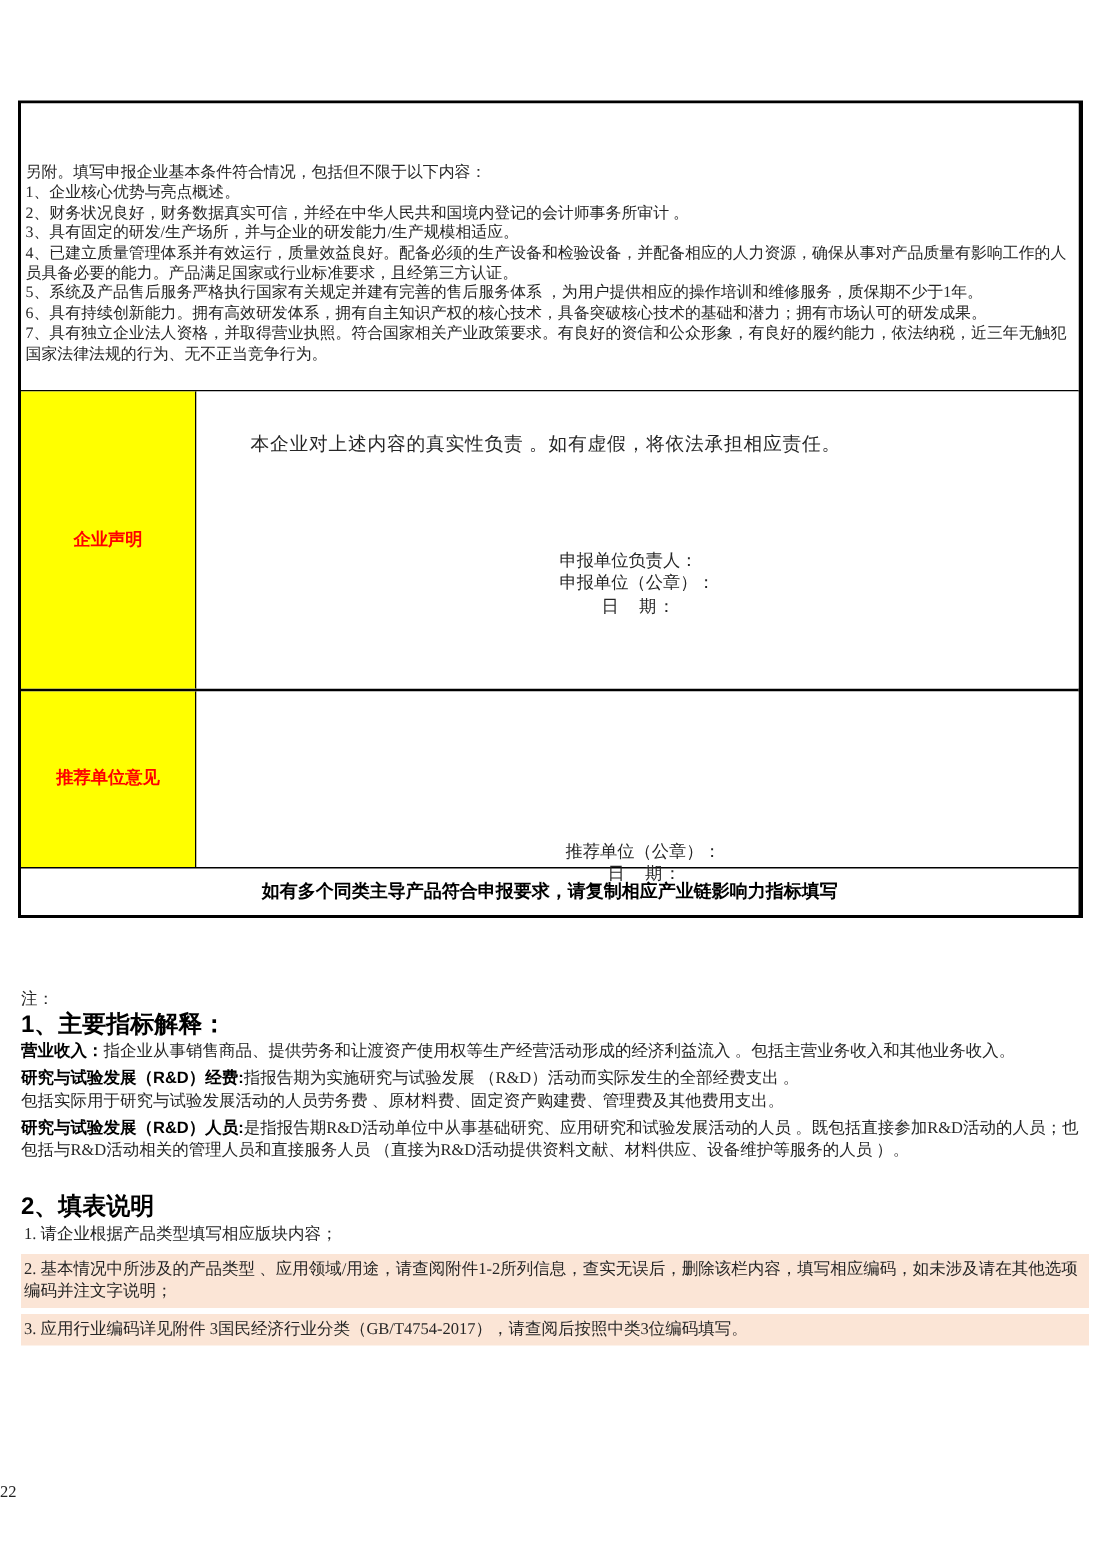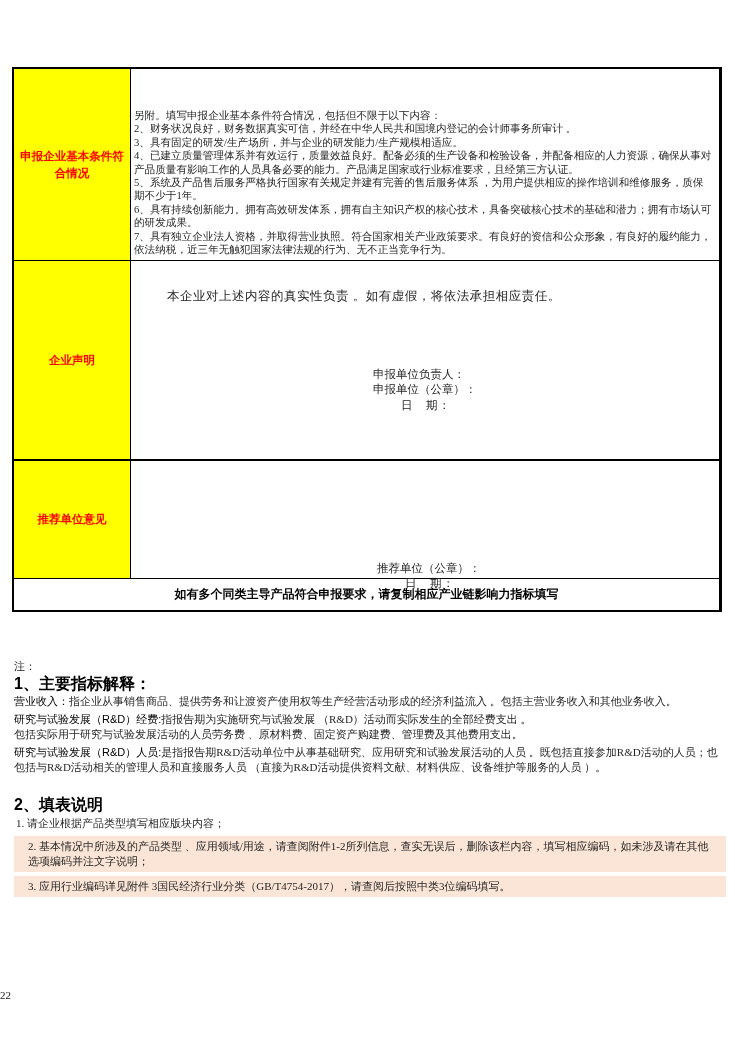--- a/index.html
+++ b/index.html
@@ -38,39 +38,39 @@
 
   .row-footer{height:31px;border-bottom:none;}
   .footer-cell{flex:1;display:flex;align-items:center;justify-content:center;
     font-family:"Liberation Sans","DejaVu Sans",sans-serif;font-weight:bold;font-size:12px;color:#000;}
 
   
   .notes{position:absolute;left:14px;top:659px;width:712px;font-size:11px;line-height:15px;}
   .note-label{font-size:11px;margin-bottom:1px;}
   .note-h{font-family:"Liberation Sans","DejaVu Sans",sans-serif;font-weight:bold;font-size:16px;color:#000;margin:2px 0 3px 0;}
   .term-p{margin:2px 0 3px 0;}
-  .term-p .term{font-family:"Liberation Sans","DejaVu Sans",sans-serif;font-weight:normal;color:#000;}
+  .term-p .term{font-family:"Liberation Sans","DejaVu Sans",sans-serif;font-weight:bold;color:#000;}
   .term-p .ttext{white-space:pre-line;text-align:center;}
   .sec2{margin-top:22px;}
   .instr{margin:2px 0;padding:1px 2px;}
-  .instr.hl{background:var(--note-hl);padding:3px 14px;margin:4px 0;}
+  .instr.hl{background:var(--note-hl);padding:3px 2px;margin:4px 0;}
 
   .page-number{position:absolute;left:0;right:0;top:989px;font-size:11px;color:#222;}
 </style>
 </head>
 <body>
 
 <div class="page">
 
   <div class="doc-table">
 
     <div class="t-row row-conditions">
-      <div class="label-cell">申报企业基本条件符合情况</div>
       <div class="content-cell">
         <p>另附。填写申报企业基本条件符合情况，包括但不限于以下内容：</p>
+        <p>1、企业核心优势与亮点概述。</p>
         <p>2、财务状况良好，财务数据真实可信，并经在中华人民共和国境内登记的会计师事务所审计 。</p>
         <p>3、具有固定的研发/生产场所，并与企业的研发能力/生产规模相适应。</p>
         <p>4、已建立质量管理体系并有效运行，质量效益良好。配备必须的生产设备和检验设备，并配备相应的人力资源，确保从事对产品质量有影响工作的人员具备必要的能力。产品满足国家或行业标准要求，且经第三方认证。</p>
         <p>5、系统及产品售后服务严格执行国家有关规定并建有完善的售后服务体系 ，为用户提供相应的操作培训和维修服务，质保期不少于1年。</p>
         <p>6、具有持续创新能力。拥有高效研发体系，拥有自主知识产权的核心技术，具备突破核心技术的基础和潜力；拥有市场认可的研发成果。</p>
         <p>7、具有独立企业法人资格，并取得营业执照。符合国家相关产业政策要求。有良好的资信和公众形象，有良好的履约能力，依法纳税，近三年无触犯国家法律法规的行为、无不正当竞争行为。</p>
       </div>
     </div>
 
     <div class="t-row row-declaration">

